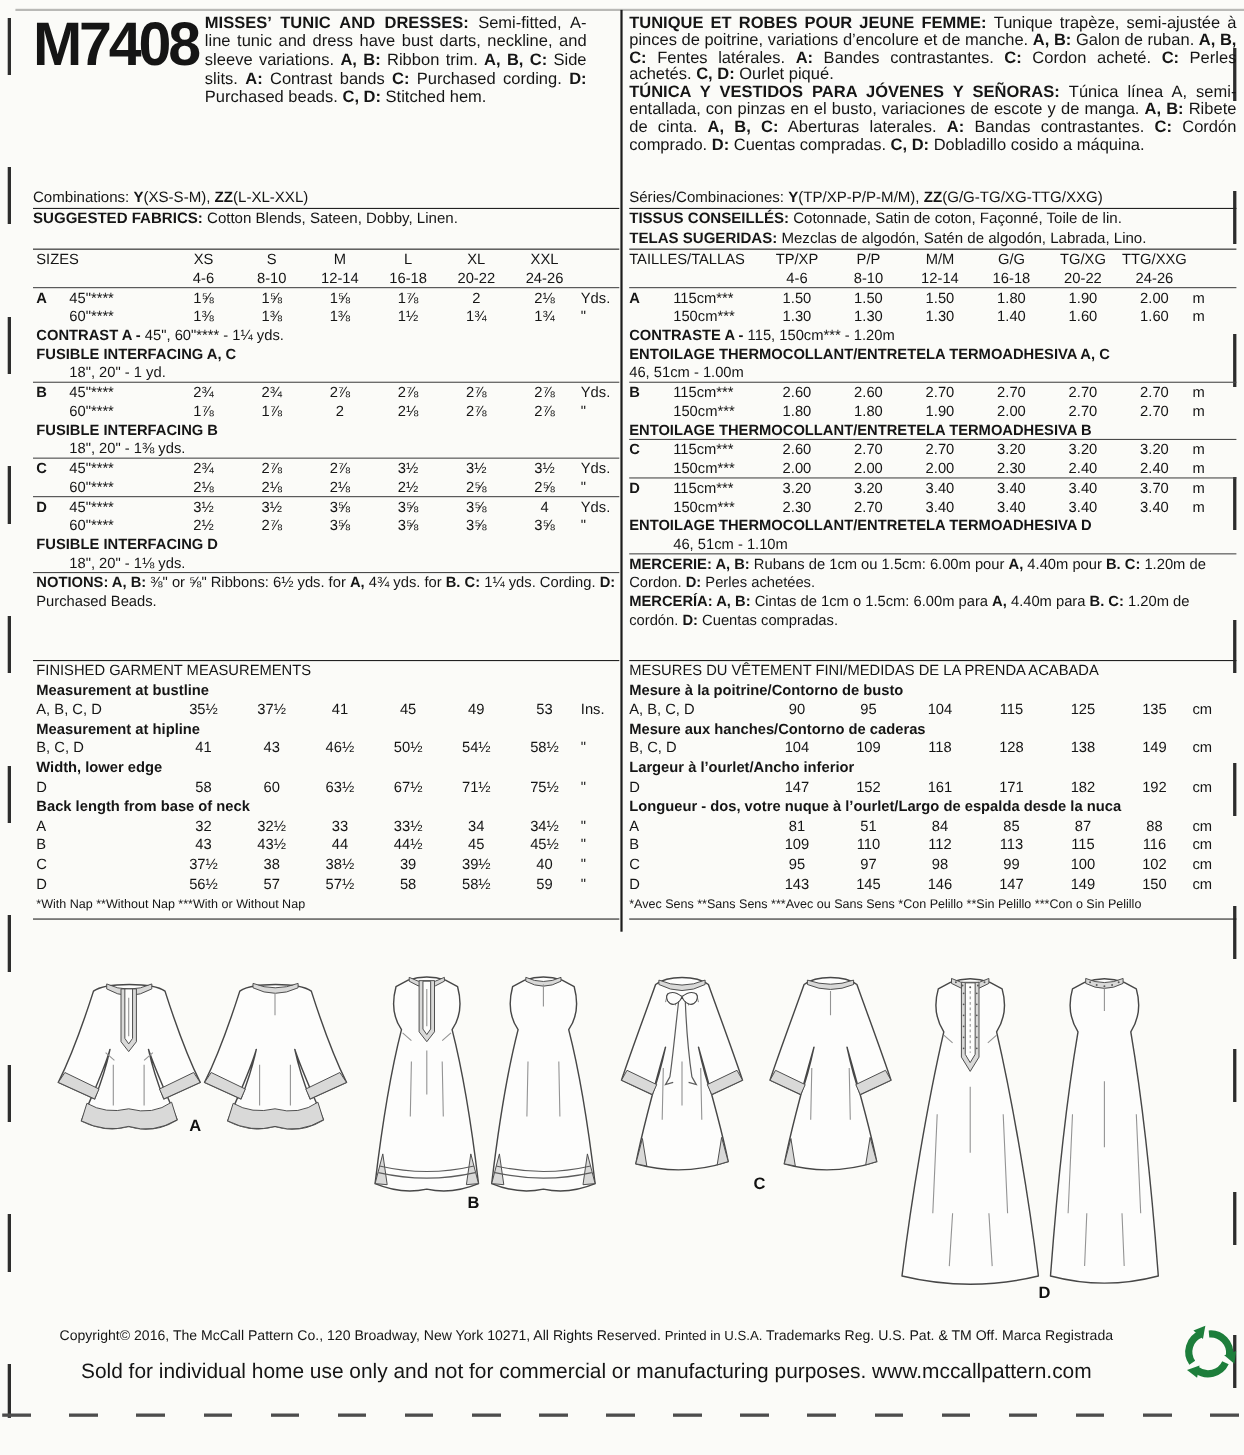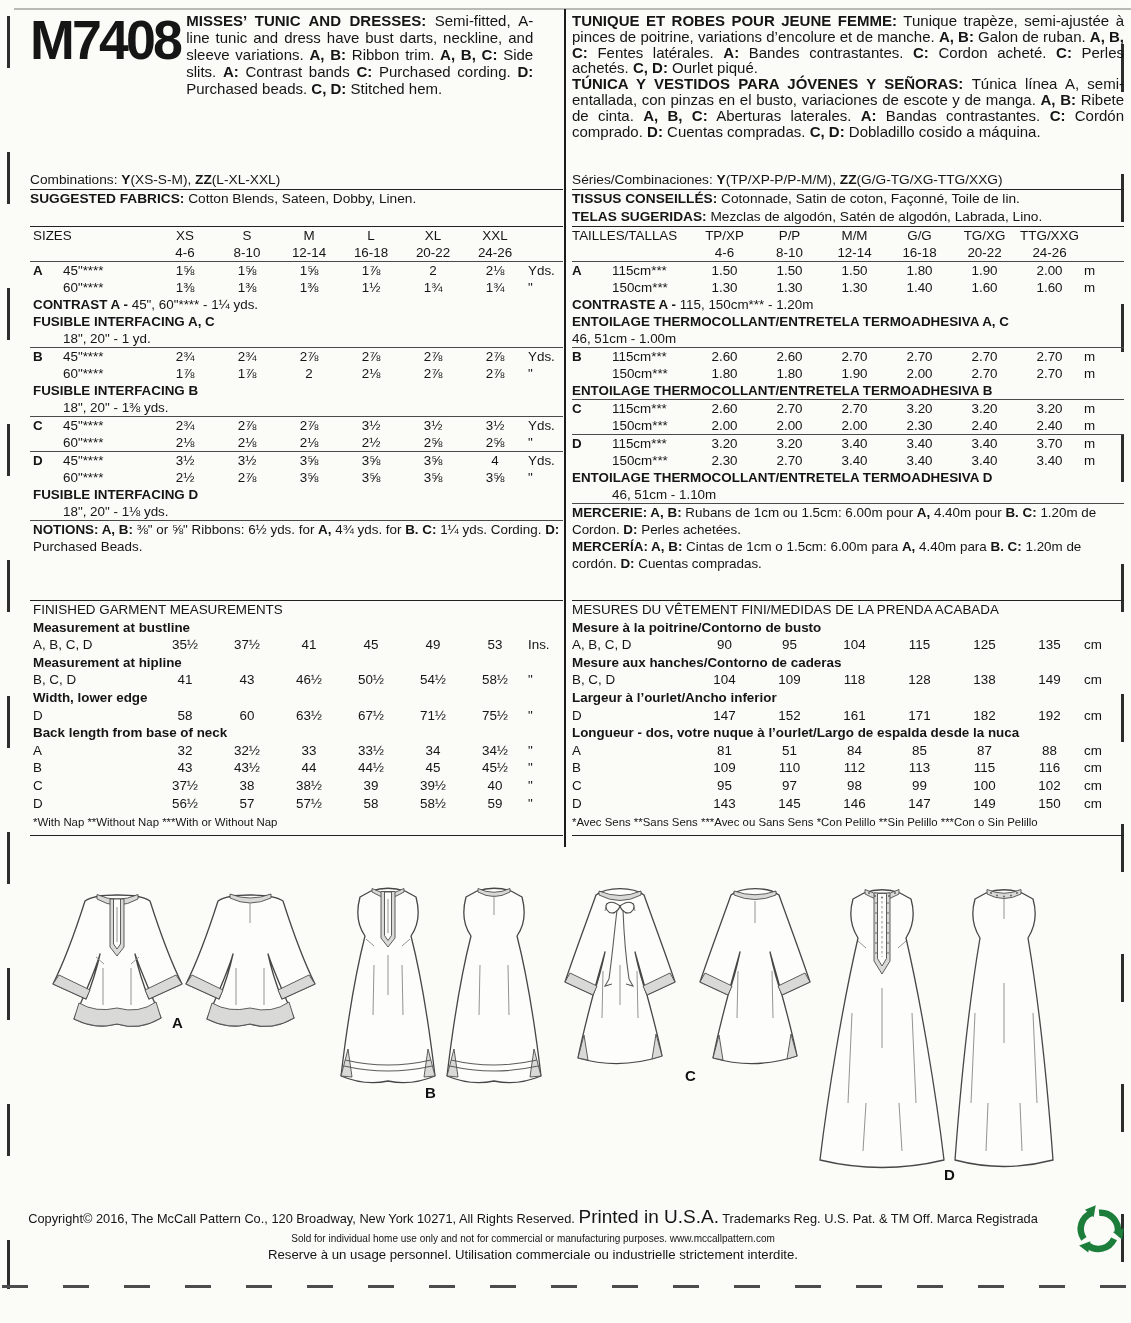--- a/index.html
+++ b/index.html
@@ -55,22 +55,22 @@
   .g{fill:#fdfdfc;stroke:#474747;stroke-width:1.3;stroke-linejoin:round}
   .g2{fill:#fdfdfc;stroke:#474747;stroke-width:1.1;stroke-linejoin:round}
   .shade{fill:#d9d9d8;stroke:#4d4d4d;stroke-width:.9;stroke-linejoin:round}
   .gfill{fill:#fdfdfc;stroke:#4d4d4d;stroke-width:.9}
   .t{fill:none;stroke:#939393;stroke-width:1}
   .t2{fill:none;stroke:#5c5c5c;stroke-width:1.1}
   .dots circle{fill:#585858}
   .flabel{font:bold 15px "Liberation Sans","DejaVu Sans",sans-serif;fill:#111}
   .footer{position:absolute;left:0;top:1206px;width:1066px;text-align:center}
   .f1{font-size:12.8px;white-space:nowrap}
-  .f1 .big{font-size:19px}
-  .f2{font-size:10px;margin-top:5px}
+  .f1 .big{font-size:12px}
+  .f2{font-size:19px;margin-top:16px}
   .f3{font-size:13.2px;margin-top:3px}
   .recycle{position:absolute;left:1072px;top:1200px;width:54px;height:56px}
 </style>
 </head>
 <body>
 
 <div class="page">
   <div class="toprule"></div>
   <div class="edge l"></div>
   <div class="edge r"></div>
@@ -468,21 +468,20 @@
     <text class="flabel" x="944" y="327">D</text>
   </svg>
 
   <div class="footer">
     <div class="f1">
       <span>Copyright© 2016, The McCall Pattern Co., 120 Broadway, New York 10271, All Rights Reserved.</span>
       <span class="big">Printed in U.S.A.</span>
       <span>Trademarks Reg. U.S. Pat. &amp; TM Off. Marca Registrada</span>
     </div>
     <div class="f2">Sold for individual home use only and not for commercial or manufacturing purposes. www.mccallpattern.com</div>
-    <div class="f3">Reserve à un usage personnel. Utilisation commerciale ou industrielle strictement interdite.</div>
   </div>
   <svg class="recycle" viewBox="0 0 100 100">
     <g>
       <g transform="rotate(0 50 54)">
         <path d="M22,70 A32,32 0 0 1 36,22" fill="none" stroke="#1d7e3b" stroke-width="12"></path>
         <polygon points="44,8 24,16 40,30" fill="#1d7e3b"></polygon>
       </g>
       <g transform="rotate(120 50 54)">
         <path d="M22,70 A32,32 0 0 1 36,22" fill="none" stroke="#1d7e3b" stroke-width="12"></path>
         <polygon points="44,8 24,16 40,30" fill="#1d7e3b"></polygon>

